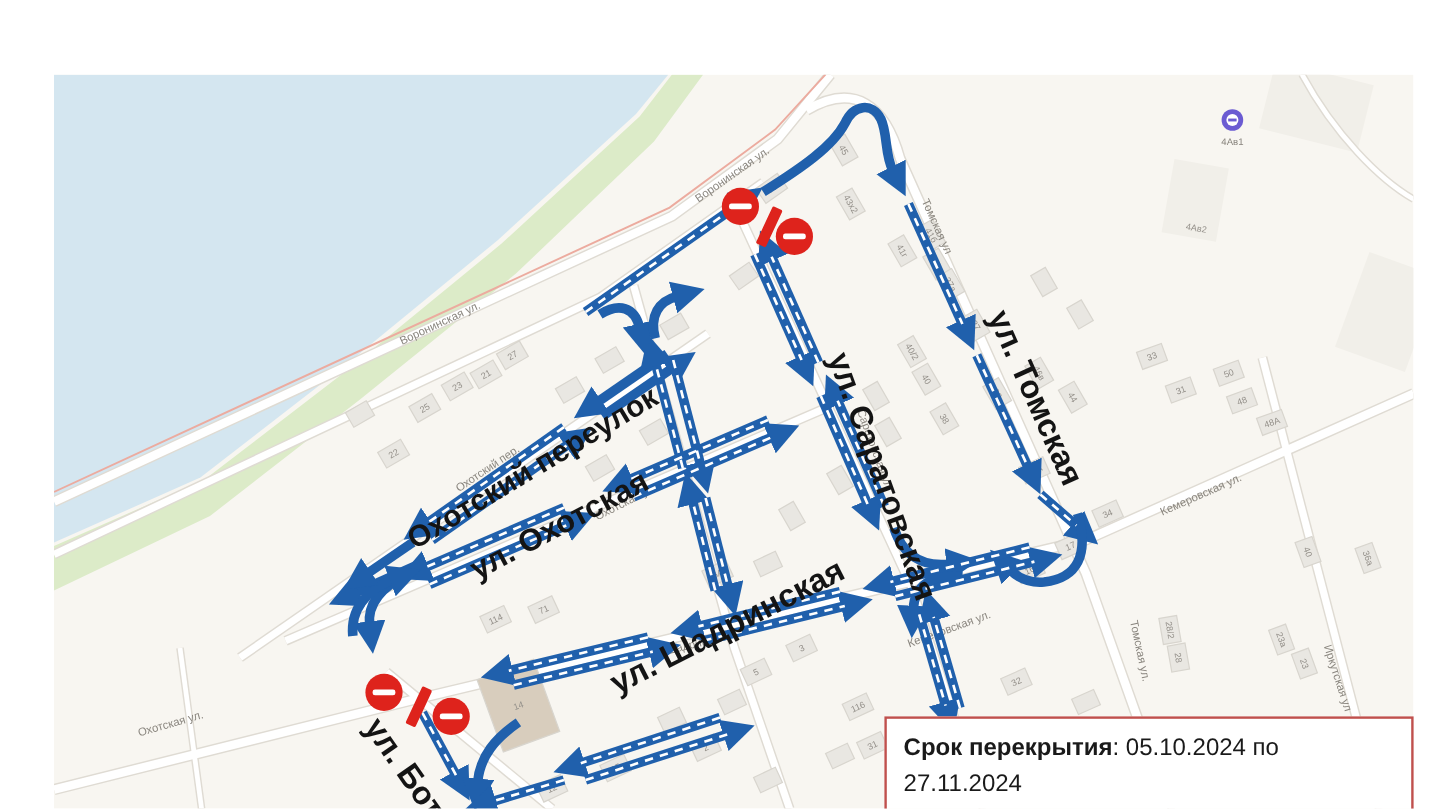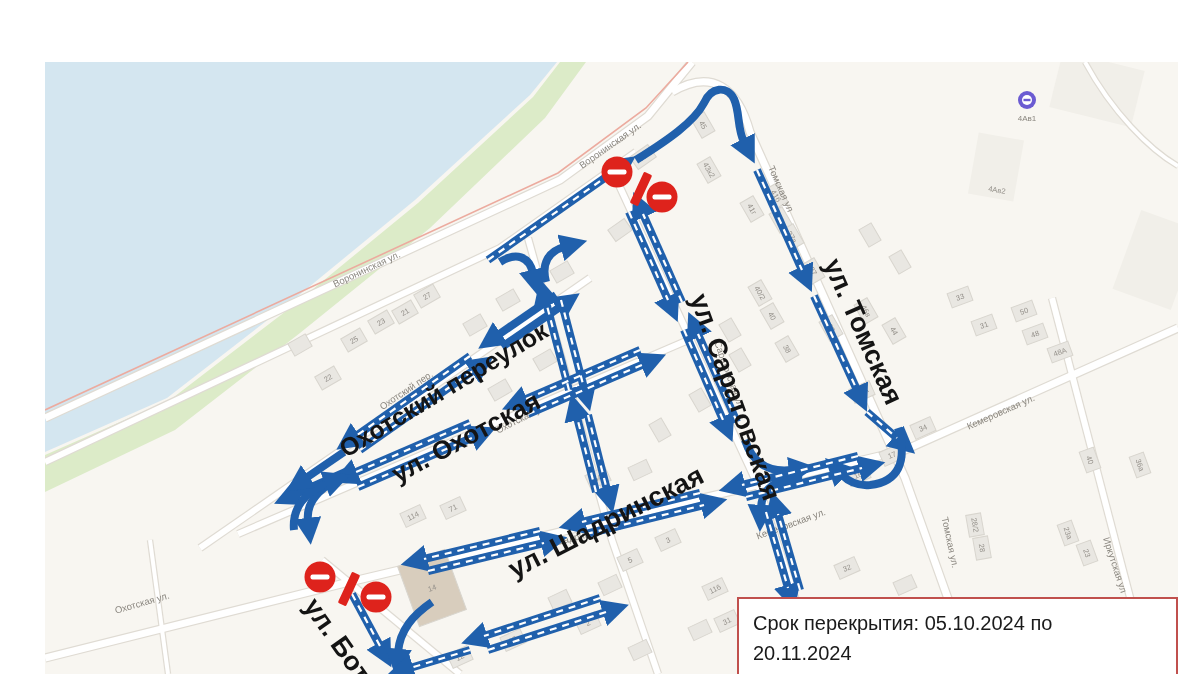--- a/index.html
+++ b/index.html
@@ -3,21 +3,21 @@
 <meta charset="utf-8">
 <style>
   html,body{margin:0;padding:0;background:#ffffff;}
   .page{position:relative;width:1200px;height:674px;background:#ffffff;overflow:hidden;
         font-family:"Liberation Sans",sans-serif;}
   .map-wrap{position:absolute;left:45px;top:62px;width:1133px;height:612px;overflow:hidden;}
   svg text{user-select:none;}
   .info-box{position:absolute;left:737px;top:597px;width:441px;height:90px;
             background:#ffffff;border:2px solid #c0504d;box-sizing:border-box;
             padding:9px 14px;font-size:20px;line-height:1.5;color:#1a1a1a;z-index:5;}
-  .info-box b{font-weight:normal;}
+  .info-box b{font-weight:bold;}
 </style>
 </head>
 <body>
 
 <div class="page">
   <div class="map-wrap">
     <svg id="mapsvg" width="1133" height="612" viewBox="45 62 1133 612" xmlns="http://www.w3.org/2000/svg">
       <defs>
         <marker id="ah" markerUnits="strokeWidth" markerWidth="4" markerHeight="3.6" refX="0.4" refY="1.7" orient="auto">
           <path d="M0,0 L3.4,1.7 L0,3.4 Z" fill="#2060ac"></path>
@@ -401,15 +401,15 @@
         <circle cx="1027" cy="100" r="9" fill="#6b5bd2"></circle>
         <circle cx="1027" cy="100" r="5" fill="#ffffff"></circle>
         <rect x="1023.5" y="98.8" width="7" height="2.4" fill="#6b5bd2"></rect>
         <text x="1027" y="121" font-size="8" fill="#8a867f" text-anchor="middle">4Ав1</text>
       </g>
     </svg>
   </div>
 
   <div class="info-box">
     <b>Срок перекрытия</b><span>: 05.10.2024  по</span><br>
-    <span>20.11.2024</span>
+    <span>27.11.2024</span>
   </div>
 </div>
 
 </body></html>

